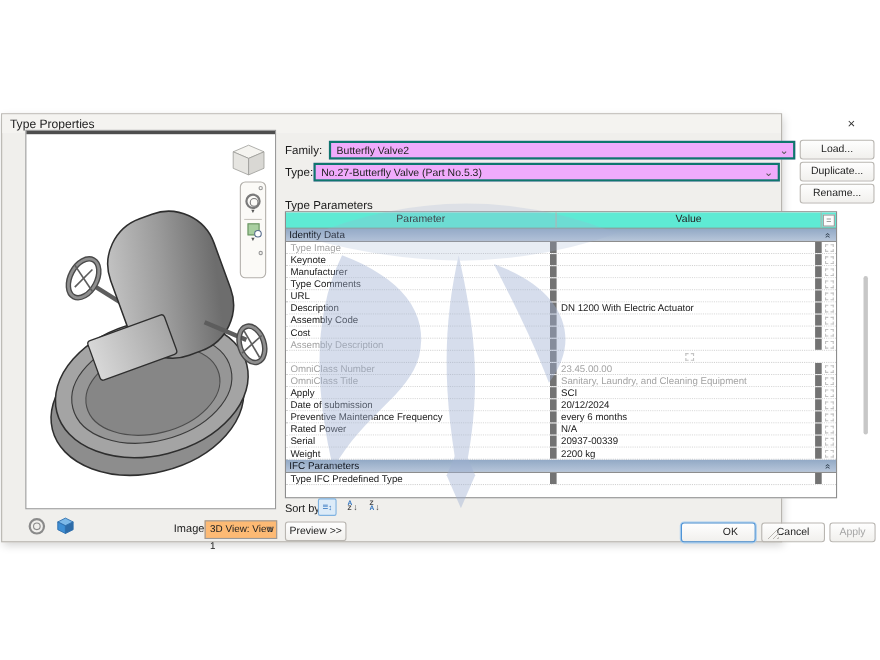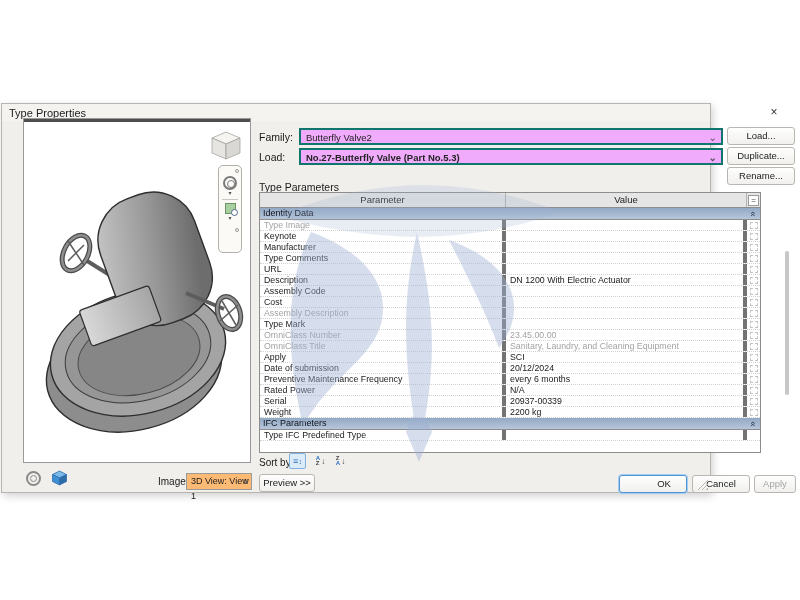--- a/index.html
+++ b/index.html
@@ -39,26 +39,26 @@
   .fld-label { position:absolute; font-size:10.5px; }
   .combo { position:absolute; height:17px; background:#f0abfc; border:2px solid #0f766e; font-size:9.5px; line-height:15px; padding-left:5px; color:#222; }
   .combo .chev { position:absolute; right:4px; top:0px; font-size:10px; color:#555; }
 
   .side-btn { position:absolute; left:725px; width:68px; height:18px; background:linear-gradient(#fefefe,#f1f0ed); border:1px solid #b9b6b1; border-radius:3px; font-size:9.5px; text-align:center; line-height:16px; color:#222; cursor:pointer; }
 
   .tp-heading { position:absolute; left:257px; top:77px; font-size:10.5px; }
 
   
   .ptable { position:absolute; left:257px; top:88px; width:502px; height:261px; border:1px solid #8d8d8d; background:#fff; overflow:hidden; }
-  .thead { display:grid; grid-template-columns:246px 241px 13px; height:15px; background:#e5e5e5; border-bottom:1px solid #8d8d8d; }
+  .thead { display:grid; grid-template-columns:246px 241px 13px; height:15px; background:#5eead4; border-bottom:1px solid #8d8d8d; }
   .thead .hcell { font-size:9.5px; text-align:center; line-height:14px; border-right:1px solid #b5b3ae; color:#222; }
   .thead .hmini { display:flex; align-items:center; justify-content:center; }
   .eq-btn { width:11px; height:11px; border:1px solid #9a9a9a; background:#fdfdfd; font-size:8px; line-height:9px; text-align:center; color:#444; }
   .trow { display:grid; grid-template-columns:246px 241px 13px; height:11px; border-bottom:1px dotted #d2d2d2; background:#fff; }
-  .trow .cell { font-size:8.8px; line-height:10px; padding-left:4px; white-space:nowrap; overflow:hidden; border-right:4px solid #737373; color:#1a1a1a; }
+  .trow .cell { font-size:8.8px; line-height:10px; padding-left:4px; white-space:nowrap; overflow:hidden; border-right:6px solid #737373; color:#1a1a1a; }
   .trow.muted .cell { color:#a3a3a3; }
   .trow .mini { display:flex; align-items:center; justify-content:center; }
   .assoc-box { width:8px; height:7px; border:1px dashed #c3c3c3; }
   .trow.sec { display:flex; height:12px; background:linear-gradient(#92a9c5,#b7c6da); border-bottom:1px solid #8d8d8d; align-items:center; }
   .trow.sec .sec-label { flex:1; font-size:9px; font-weight:normal; color:#10141c; padding-left:3px; line-height:11px; }
   .trow.sec .sec-collapse { width:14px; font-size:9px; color:#21303f; transform:rotate(90deg); line-height:10px; text-align:center; }
   .vscroll { position:absolute; left:783px; top:147px; width:4px; height:144px; background:#c7c7c7; border-radius:2px; }
 
   
   .sort-label { position:absolute; left:257px; top:353px; font-size:10px; }
@@ -164,22 +164,22 @@
     <div class="view-select">
       <span>3D View: View 1</span>
       <span class="chev">v</span>
     </div>
 
     <span class="fld-label" style="left:257px; top:27px;">Family:</span>
     <div class="combo" style="left:297px; top:24px; width:424px;">
       <span>Butterfly Valve2</span>
       <span class="chev">⌄</span>
     </div>
-    <span class="fld-label" style="left:257px; top:47px;">Load:</span>
-    <div class="combo" style="left:297px; top:44px; width:424px;font-weight:bold;">
+    <span class="fld-label" style="left:257px; top:47px;">Type:</span>
+    <div class="combo" style="left:283px; top:44px; width:424px;">
       <span>No.27-Butterfly Valve (Part No.5.3)</span>
       <span class="chev">⌄</span>
     </div>
 
     <div class="side-btn" style="top:23px;">Load...</div>
     <div class="side-btn" style="top:43px;">Duplicate...</div>
     <div class="side-btn" style="top:63px;">Rename...</div>
 
     <span class="tp-heading">Type Parameters</span>
 
@@ -253,21 +253,20 @@
             </span>
           </div>
           <div class="trow muted">
             <span class="cell">Assembly Description</span>
             <span class="cell"></span>
             <span class="mini">
               <span class="assoc-box"></span>
             </span>
           </div>
           <div class="trow">
-            <span class="cell">Type Mark</span>
             <span class="cell"></span>
             <span class="mini">
               <span class="assoc-box"></span>
             </span>
           </div>
           <div class="trow muted">
             <span class="cell">OmniClass Number</span>
             <span class="cell">23.45.00.00</span>
             <span class="mini">
               <span class="assoc-box"></span>

